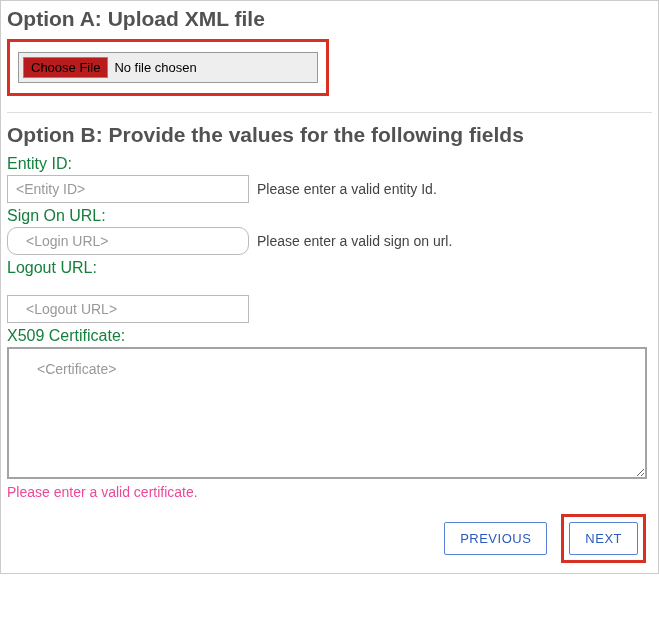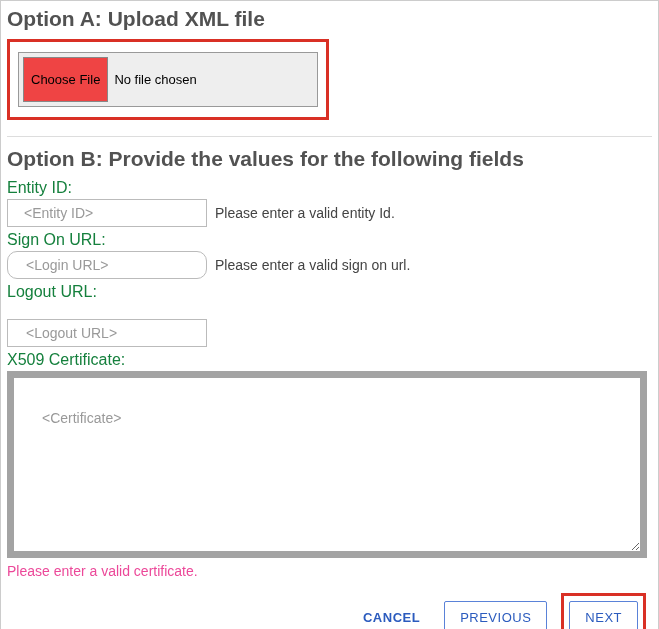--- a/index.html
+++ b/index.html
@@ -32,22 +32,22 @@
     border: 1px solid #999;
     background: #eee;
     padding: 4px 4px;
     width: 300px;
     display: flex;
     align-items: center;
     gap: 6px;
   }
   .choose-file-btn {
     font-size: 13px;
-    padding: 14px 7px;
-    background: #ef4444;
+    padding: 2px 7px;
+    background: #b91c1c;
     border: 1px solid #888;
     cursor: pointer;
   }
   .file-status {
     font-size: 13px;
     color: #000000;
   }
   .divider {
     border: none;
     border-top: 1px solid #ddd;
@@ -58,35 +58,35 @@
     color: #15803d;
     margin: 4px 0 2px 0;
   }
   .field-row {
     display: flex;
     align-items: center;
     gap: 8px;
     margin-bottom: 2px;
   }
   .text-input {
-    width: 200px;
-    padding: 5px 16px;
+    width: 242px;
+    padding: 5px 8px;
     font-size: 14px;
     border: 1px solid #bbb;
     color: #777;
   }
   .hint {
     font-size: 14px;
     color: #444;
   }
   .cert-area {
     width: 640px;
-    height: 187px;
-    border: 7px solid #a3a3a3;
-    padding: 32px 16px 8px 28px;
+    height: 132px;
+    border: 2px solid #a3a3a3;
+    padding: 12px 16px 8px 28px;
     font-size: 14px;
     color: #888;
     font-family: Arial, Helvetica, sans-serif;
     resize: both;
     overflow: auto;
   }
   .cert-hint {
     font-size: 14px;
     color: #ec4899;
     margin: 2px 0 14px 0;
@@ -159,20 +159,19 @@
   <div class="field-label">Logout URL:</div>
   <div class="field-row">
     <input type="text" class="text-input" style="padding-left: 18px; margin-top: 16px;" placeholder="&lt;Logout URL&gt;">
   </div>
 
   <div class="field-label">X509 Certificate:</div>
   <textarea class="cert-area" placeholder="&lt;Certificate&gt;" style=""></textarea>
   <div class="cert-hint">Please enter a valid certificate.</div>
 
   <div class="btn-row">
-    <button class="btn-flat">CANCEL</button>
     <button class="btn-outline">PREVIOUS</button>
     <span class="next-highlight">
       <button class="btn-outline">NEXT</button>
     </span>
   </div>
 
 </div>
 
 </body></html>

